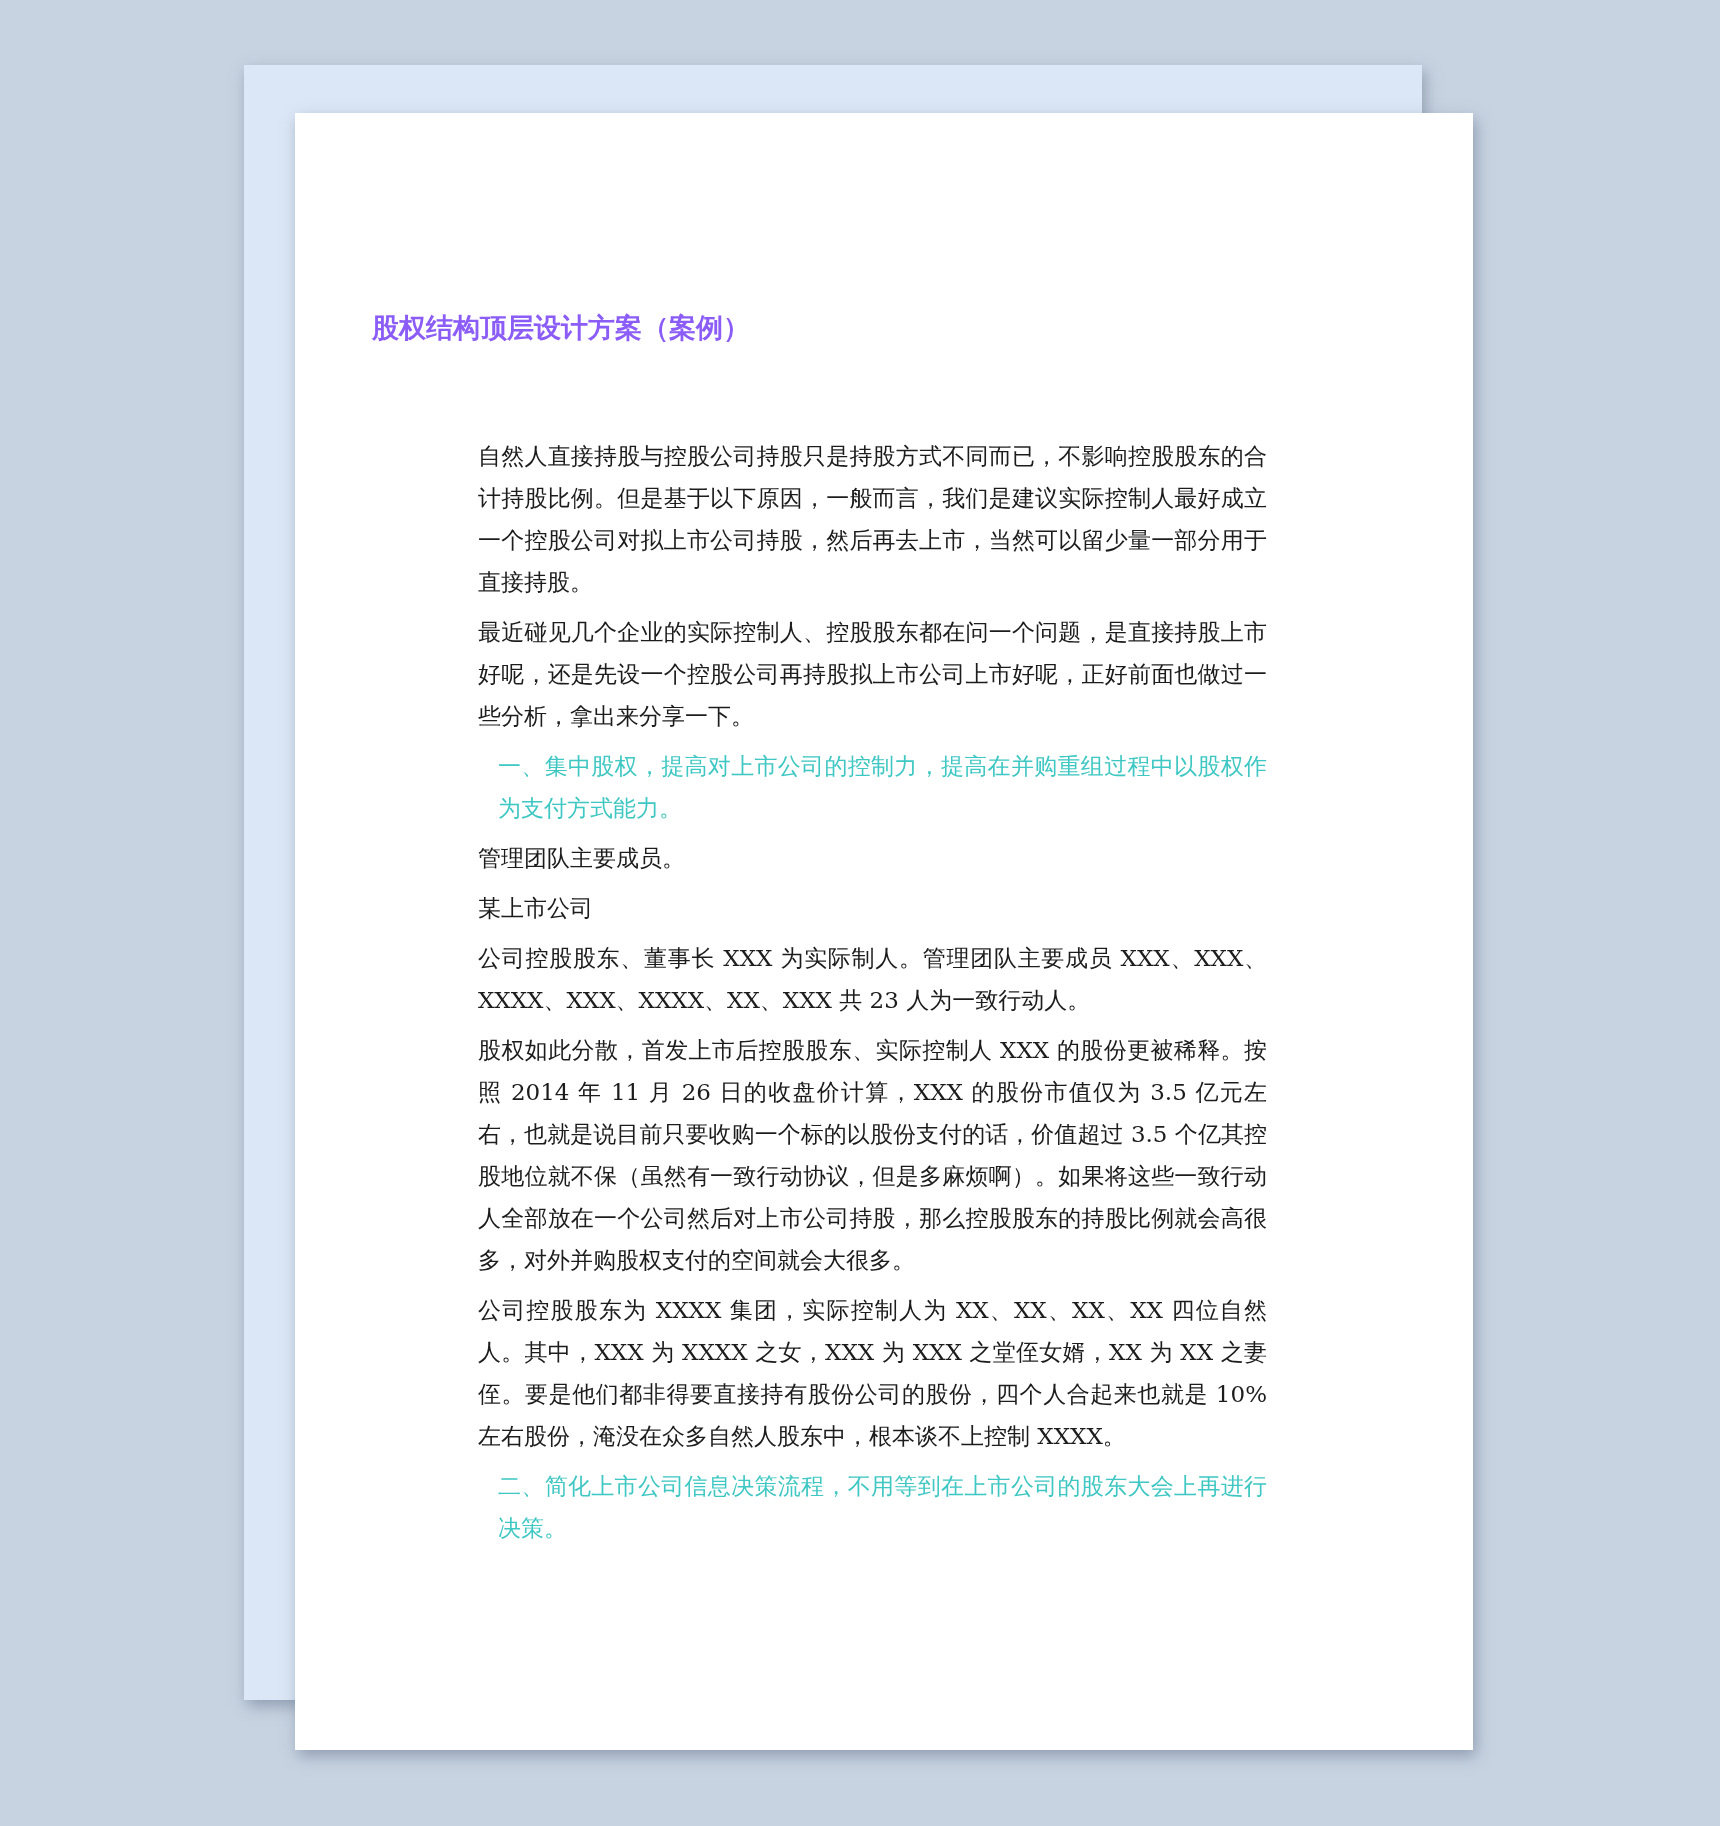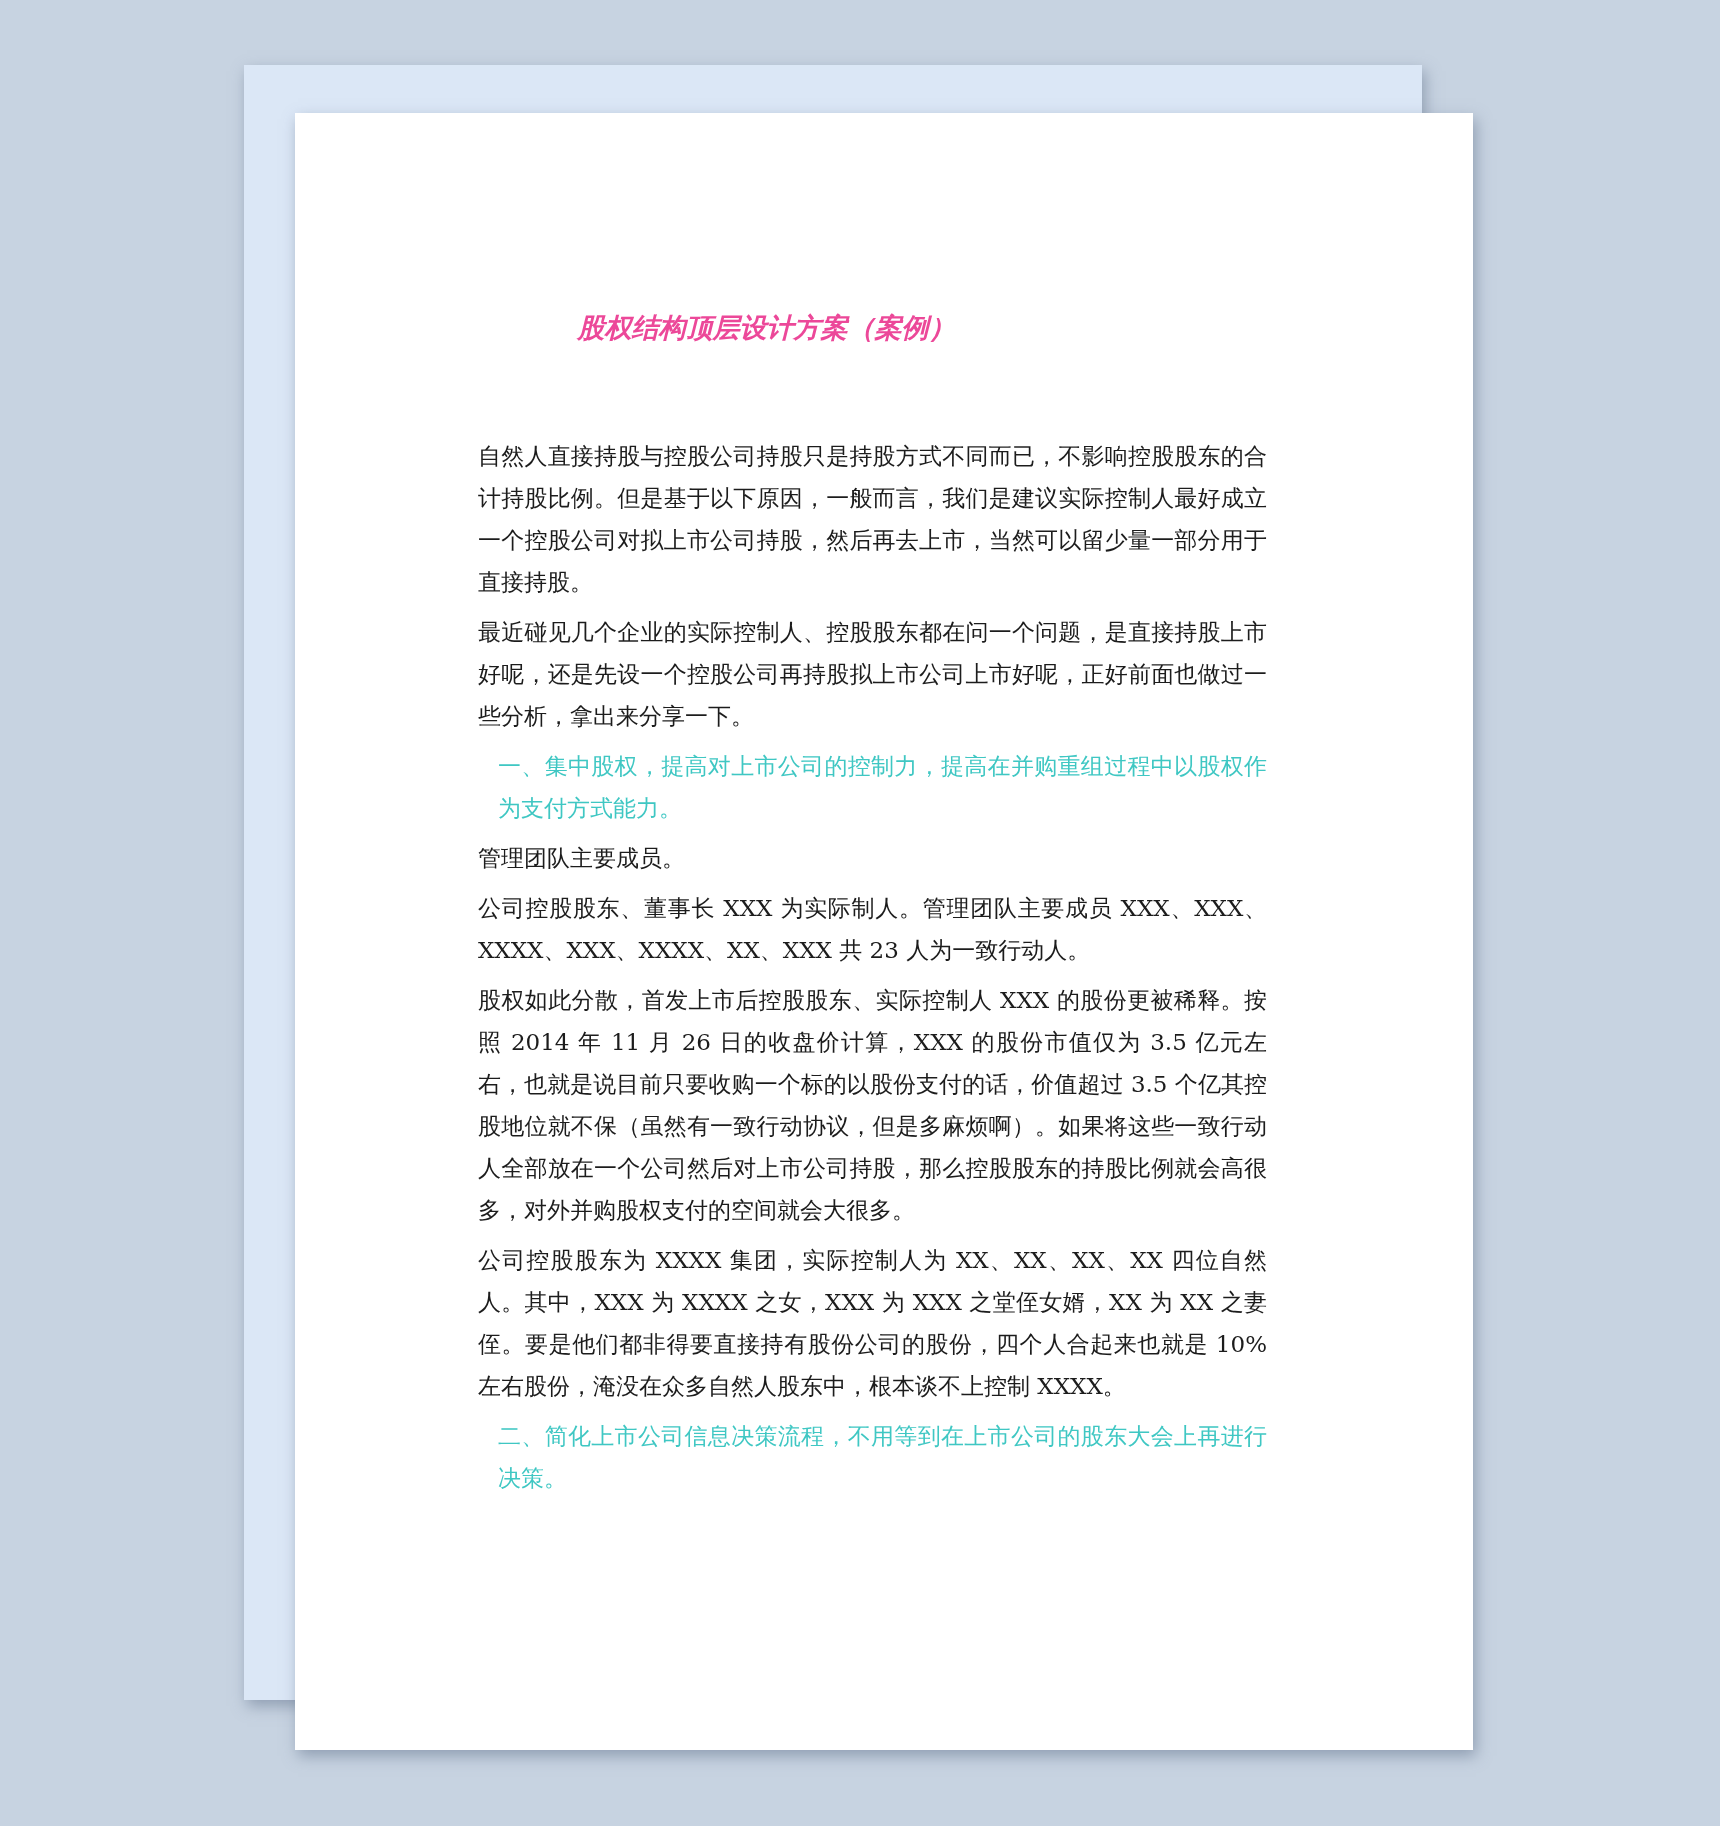--- a/index.html
+++ b/index.html
@@ -33,26 +33,24 @@
     background: #ffffff;
     box-shadow: 3px 6px 14px rgba(98, 114, 140, 0.55);
     box-sizing: border-box;
     padding: 197px 206px 0 183px;
   }
   .doc-title {
     margin: 0 0 89px 0;
     font-size: 27px;
     font-weight: bold;
     line-height: 36px;
-    color: #ec4899;
-    text-align: center;
+    color: #8b5cf6;
     position: relative;
     left: -106px;
     white-space: nowrap;
-    font-style: italic;
   }
   .doc-body p {
     margin: 0 0 8px 0;
     font-size: 23px;
     line-height: 42px;
     color: #1c1c1c;
     text-align: justify;
   }
   .doc-body p.heading {
     color: #3fc7c3;
@@ -67,19 +65,20 @@
 
 <div class="canvas">
   <div class="page-back"></div>
   <div class="page-front">
     <h1 class="doc-title">股权结构顶层设计方案（案例）</h1>
     <div class="doc-body">
       <p class="body">自然人直接持股与控股公司持股只是持股方式不同而已，不影响控股股东的合计持股比例。但是基于以下原因，一般而言，我们是建议实际控制人最好成立一个控股公司对拟上市公司持股，然后再去上市，当然可以留少量一部分用于直接持股。</p>
       <p class="body">最近碰见几个企业的实际控制人、控股股东都在问一个问题，是直接持股上市好呢，还是先设一个控股公司再持股拟上市公司上市好呢，正好前面也做过一些分析，拿出来分享一下。</p>
       <p class="heading">一、集中股权，提高对上市公司的控制力，提高在并购重组过程中以股权作为支付方式能力。</p>
       <p class="body">管理团队主要成员。</p>
+      <p class="subhead">某上市公司</p>
       <p class="body">公司控股股东、董事长 XXX 为实际制人。管理团队主要成员 XXX、XXX、XXXX、XXX、XXXX、XX、XXX 共 23 人为一致行动人。</p>
       <p class="body">股权如此分散，首发上市后控股股东、实际控制人 XXX 的股份更被稀释。按照 2014 年 11 月 26 日的收盘价计算，XXX 的股份市值仅为 3.5 亿元左右，也就是说目前只要收购一个标的以股份支付的话，价值超过 3.5 个亿其控股地位就不保（虽然有一致行动协议，但是多麻烦啊）。如果将这些一致行动人全部放在一个公司然后对上市公司持股，那么控股股东的持股比例就会高很多，对外并购股权支付的空间就会大很多。</p>
       <p class="body">公司控股股东为 XXXX 集团，实际控制人为 XX、XX、XX、XX 四位自然人。其中，XXX 为 XXXX 之女，XXX 为 XXX 之堂侄女婿，XX 为 XX 之妻侄。要是他们都非得要直接持有股份公司的股份，四个人合起来也就是 10%左右股份，淹没在众多自然人股东中，根本谈不上控制 XXXX。</p>
       <p class="heading">二、简化上市公司信息决策流程，不用等到在上市公司的股东大会上再进行决策。</p>
     </div>
   </div>
 </div>
 
 </body></html>

